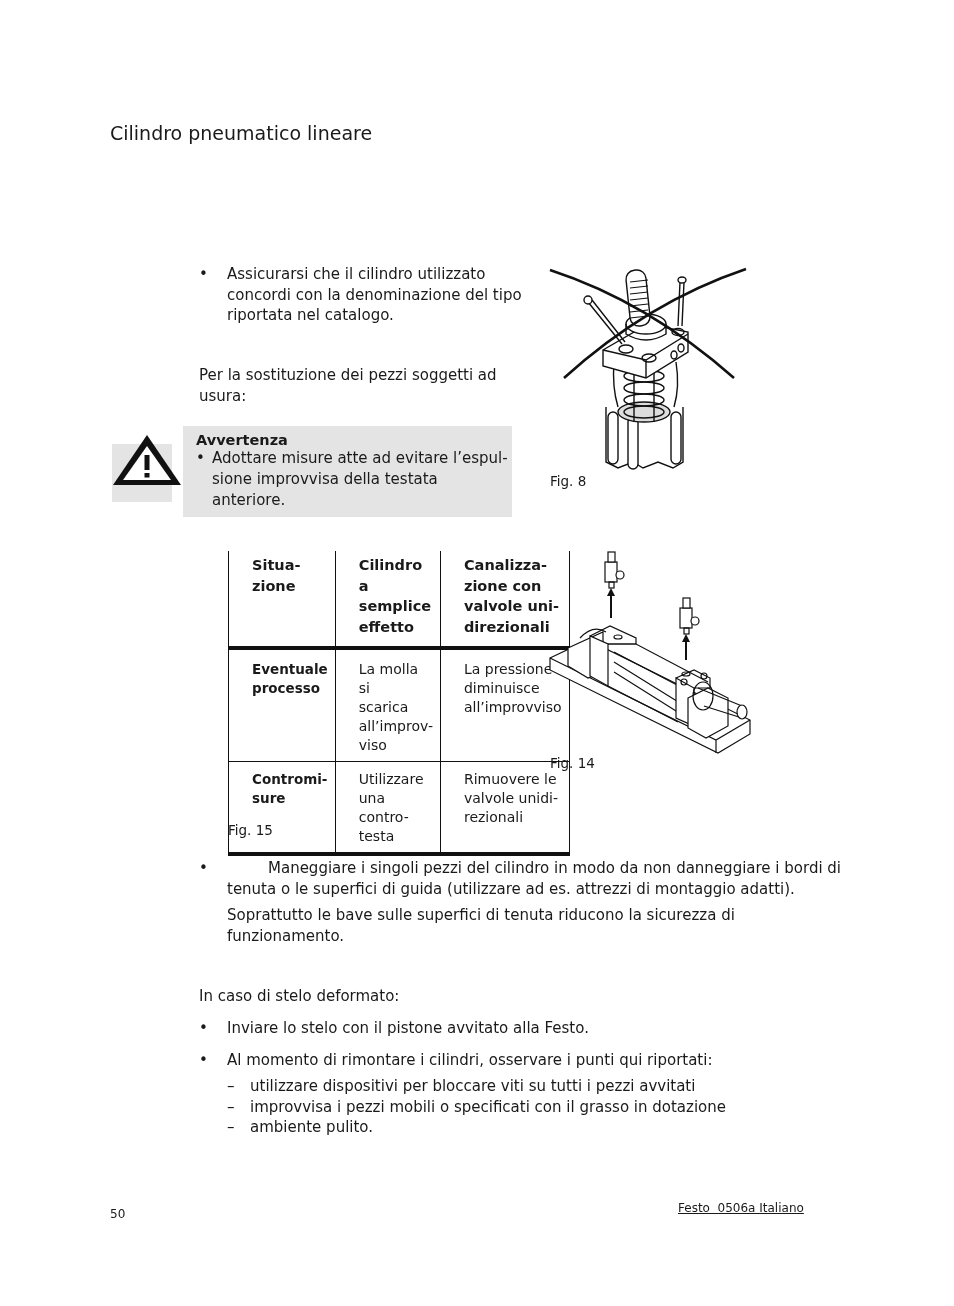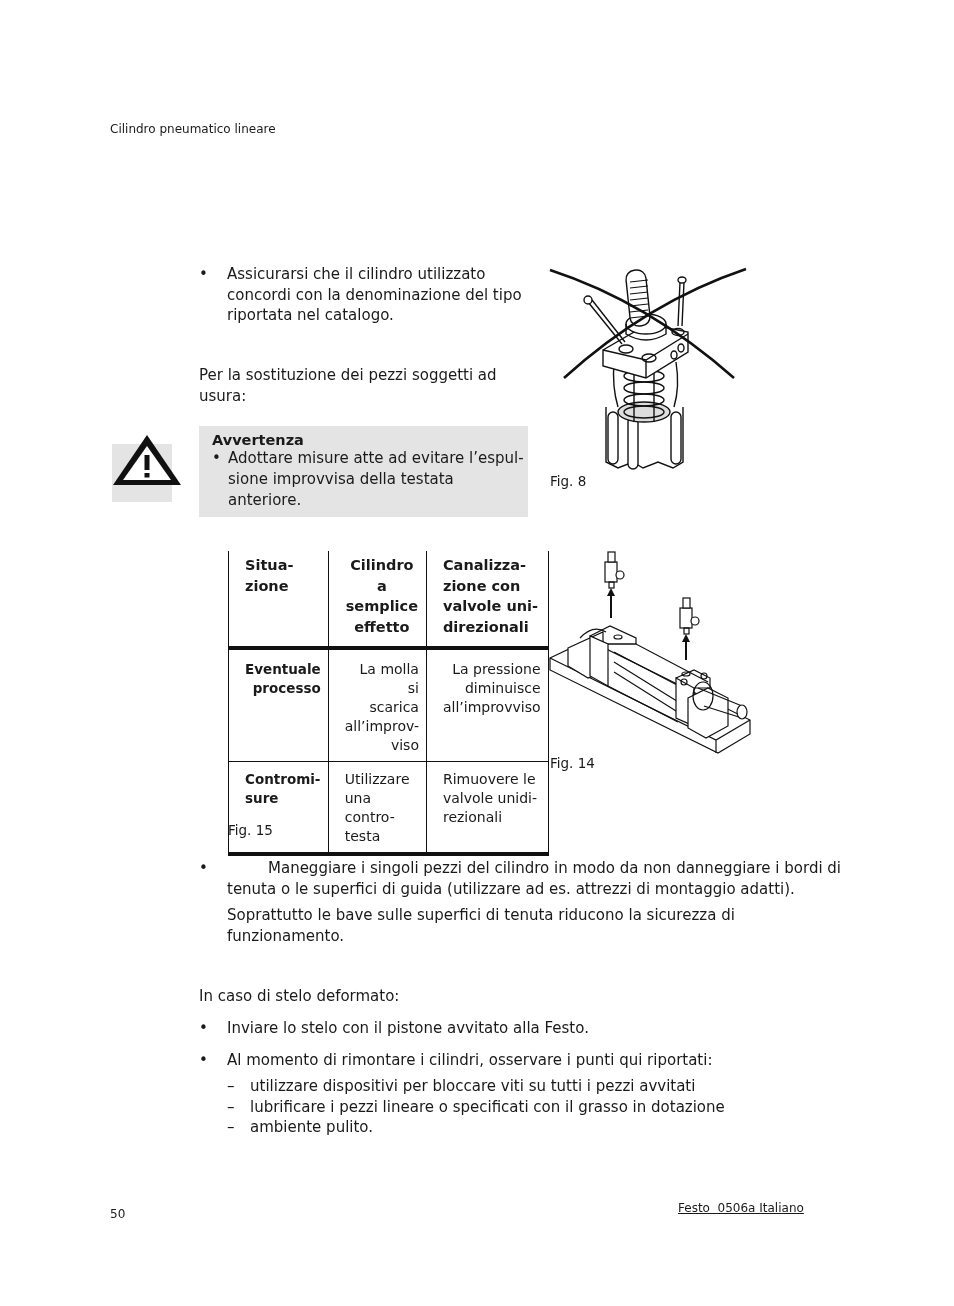--- a/index.html
+++ b/index.html
@@ -3,37 +3,37 @@
 <meta charset="utf-8">
 <style>
   html, body { margin: 0; padding: 0; background: #ffffff; }
   body {
     width: 954px; height: 1306px; position: relative; overflow: hidden;
     font-family: "DejaVu Sans", sans-serif; color: #1a1a1a;
   }
   .abs { position: absolute; }
   .txt { font-size: 15px; line-height: 20.5px; }
   .bullet { position: absolute; left: 0; top: 0; }
-  .header-title { left: 110px; top: 122px; font-size: 12px; }
+  .header-title { left: 110px; top: 122px; font-size: 19px; }
   .warn-icon-bg { left: 112px; top: 444px; width: 60px; height: 58px; background: #e4e4e4; }
-  .warn-box { left: 199px; top: 426px; width: 329px; height: 91px; background: #e4e4e4; }
+  .warn-box { left: 183px; top: 426px; width: 329px; height: 91px; background: #e4e4e4; }
   .warn-title { font-weight: bold; font-size: 14.5px; margin: 6px 0 0 13px; }
   .warn-item { margin-left: 13px; font-size: 15px; line-height: 21px; position: relative; padding-left: 16px; }
   .warn-item .dot { position: absolute; left: 0; top: 0; }
   table.sit {
     position: absolute; left: 228px; top: 551px; width: 300px;
     border-collapse: collapse; font-size: 14px; line-height: 19px;
   }
   table.sit td, table.sit th {
     border-left: 1.5px solid #111; border-right: 1.5px solid #111;
-    vertical-align: top; text-align: left; padding: 4px 7px 6px 16px;
+    vertical-align: top; text-align: left; padding: 4px 7px 6px 23px;
   }
   table.sit th { font-weight: bold; font-size: 14.5px; line-height: 20.5px; padding-bottom: 9px; height: 80px; }
   table.sit tr.head th { border-bottom: 4px solid #111; }
-  table.sit tr.r1 td { border-bottom: 1.5px solid #111; padding-top: 10px; height: 75px; text-align: right; }
+  table.sit tr.r1 td { border-bottom: 1.5px solid #111; padding-top: 10px; height: 75px; }
   table.sit tr.r2 td { border-bottom: 4px solid #111; padding-top: 8px; height: 56px; }
   table.sit td.rowh { font-weight: bold; font-size: 13.5px; }
   .figcap { font-size: 13.5px; }
   .dash-item { position: absolute; font-size: 15px; line-height: 20.5px; }
   .dash-item .dash { position: absolute; left: 0; }
   .dash-item .dtext { margin-left: 23px; display: block; white-space: nowrap; }
   .footer { font-size: 12px; }
 </style>
 </head>
 <body>
@@ -111,21 +111,21 @@
 </svg>
 <div class="abs figcap" style="left:550px; top:473px;">Fig. 8</div>
 
 <table class="sit">
   <tbody>
       <tr class="head">
     <th style="width:70px;">
       <div>Situa-</div>
       <div>zione</div>
     </th>
-    <th style="width:86px;text-align:center;">
+    <th style="width:86px;">
       <div>Cilindro a</div>
       <div>semplice</div>
       <div>effetto</div>
     </th>
     <th>
       <div>Canalizza-</div>
       <div>zione con</div>
       <div>valvole uni-</div>
       <div>direzionali</div>
     </th>
@@ -234,21 +234,21 @@
   <span class="bullet">•</span>
   <div style="margin-left:28px;">Al momento di rimontare i cilindri, osservare i punti qui riportati:</div>
 </div>
 
 <div class="dash-item" style="left:227px; top:1076px;">
   <span class="dash">–</span>
   <span class="dtext">utilizzare dispositivi per bloccare viti su tutti i pezzi avvitati</span>
 </div>
 <div class="dash-item" style="left:227px; top:1097px;">
   <span class="dash">–</span>
-  <span class="dtext">lubrificare i pezzi lineare o specificati con il grasso in dotazione</span>
+  <span class="dtext">improvvisa i pezzi mobili o specificati con il grasso in dotazione</span>
 </div>
 <div class="dash-item" style="left:227px; top:1117px;">
   <span class="dash">–</span>
   <span class="dtext">ambiente pulito.</span>
 </div>
 
 <div class="abs footer" style="left:110px; top:1207px;">50</div>
 <div class="abs footer" style="left:678px; top:1201px; white-space:pre;text-decoration:underline;">Festo  0506a Italiano</div>
 
 </body></html>

